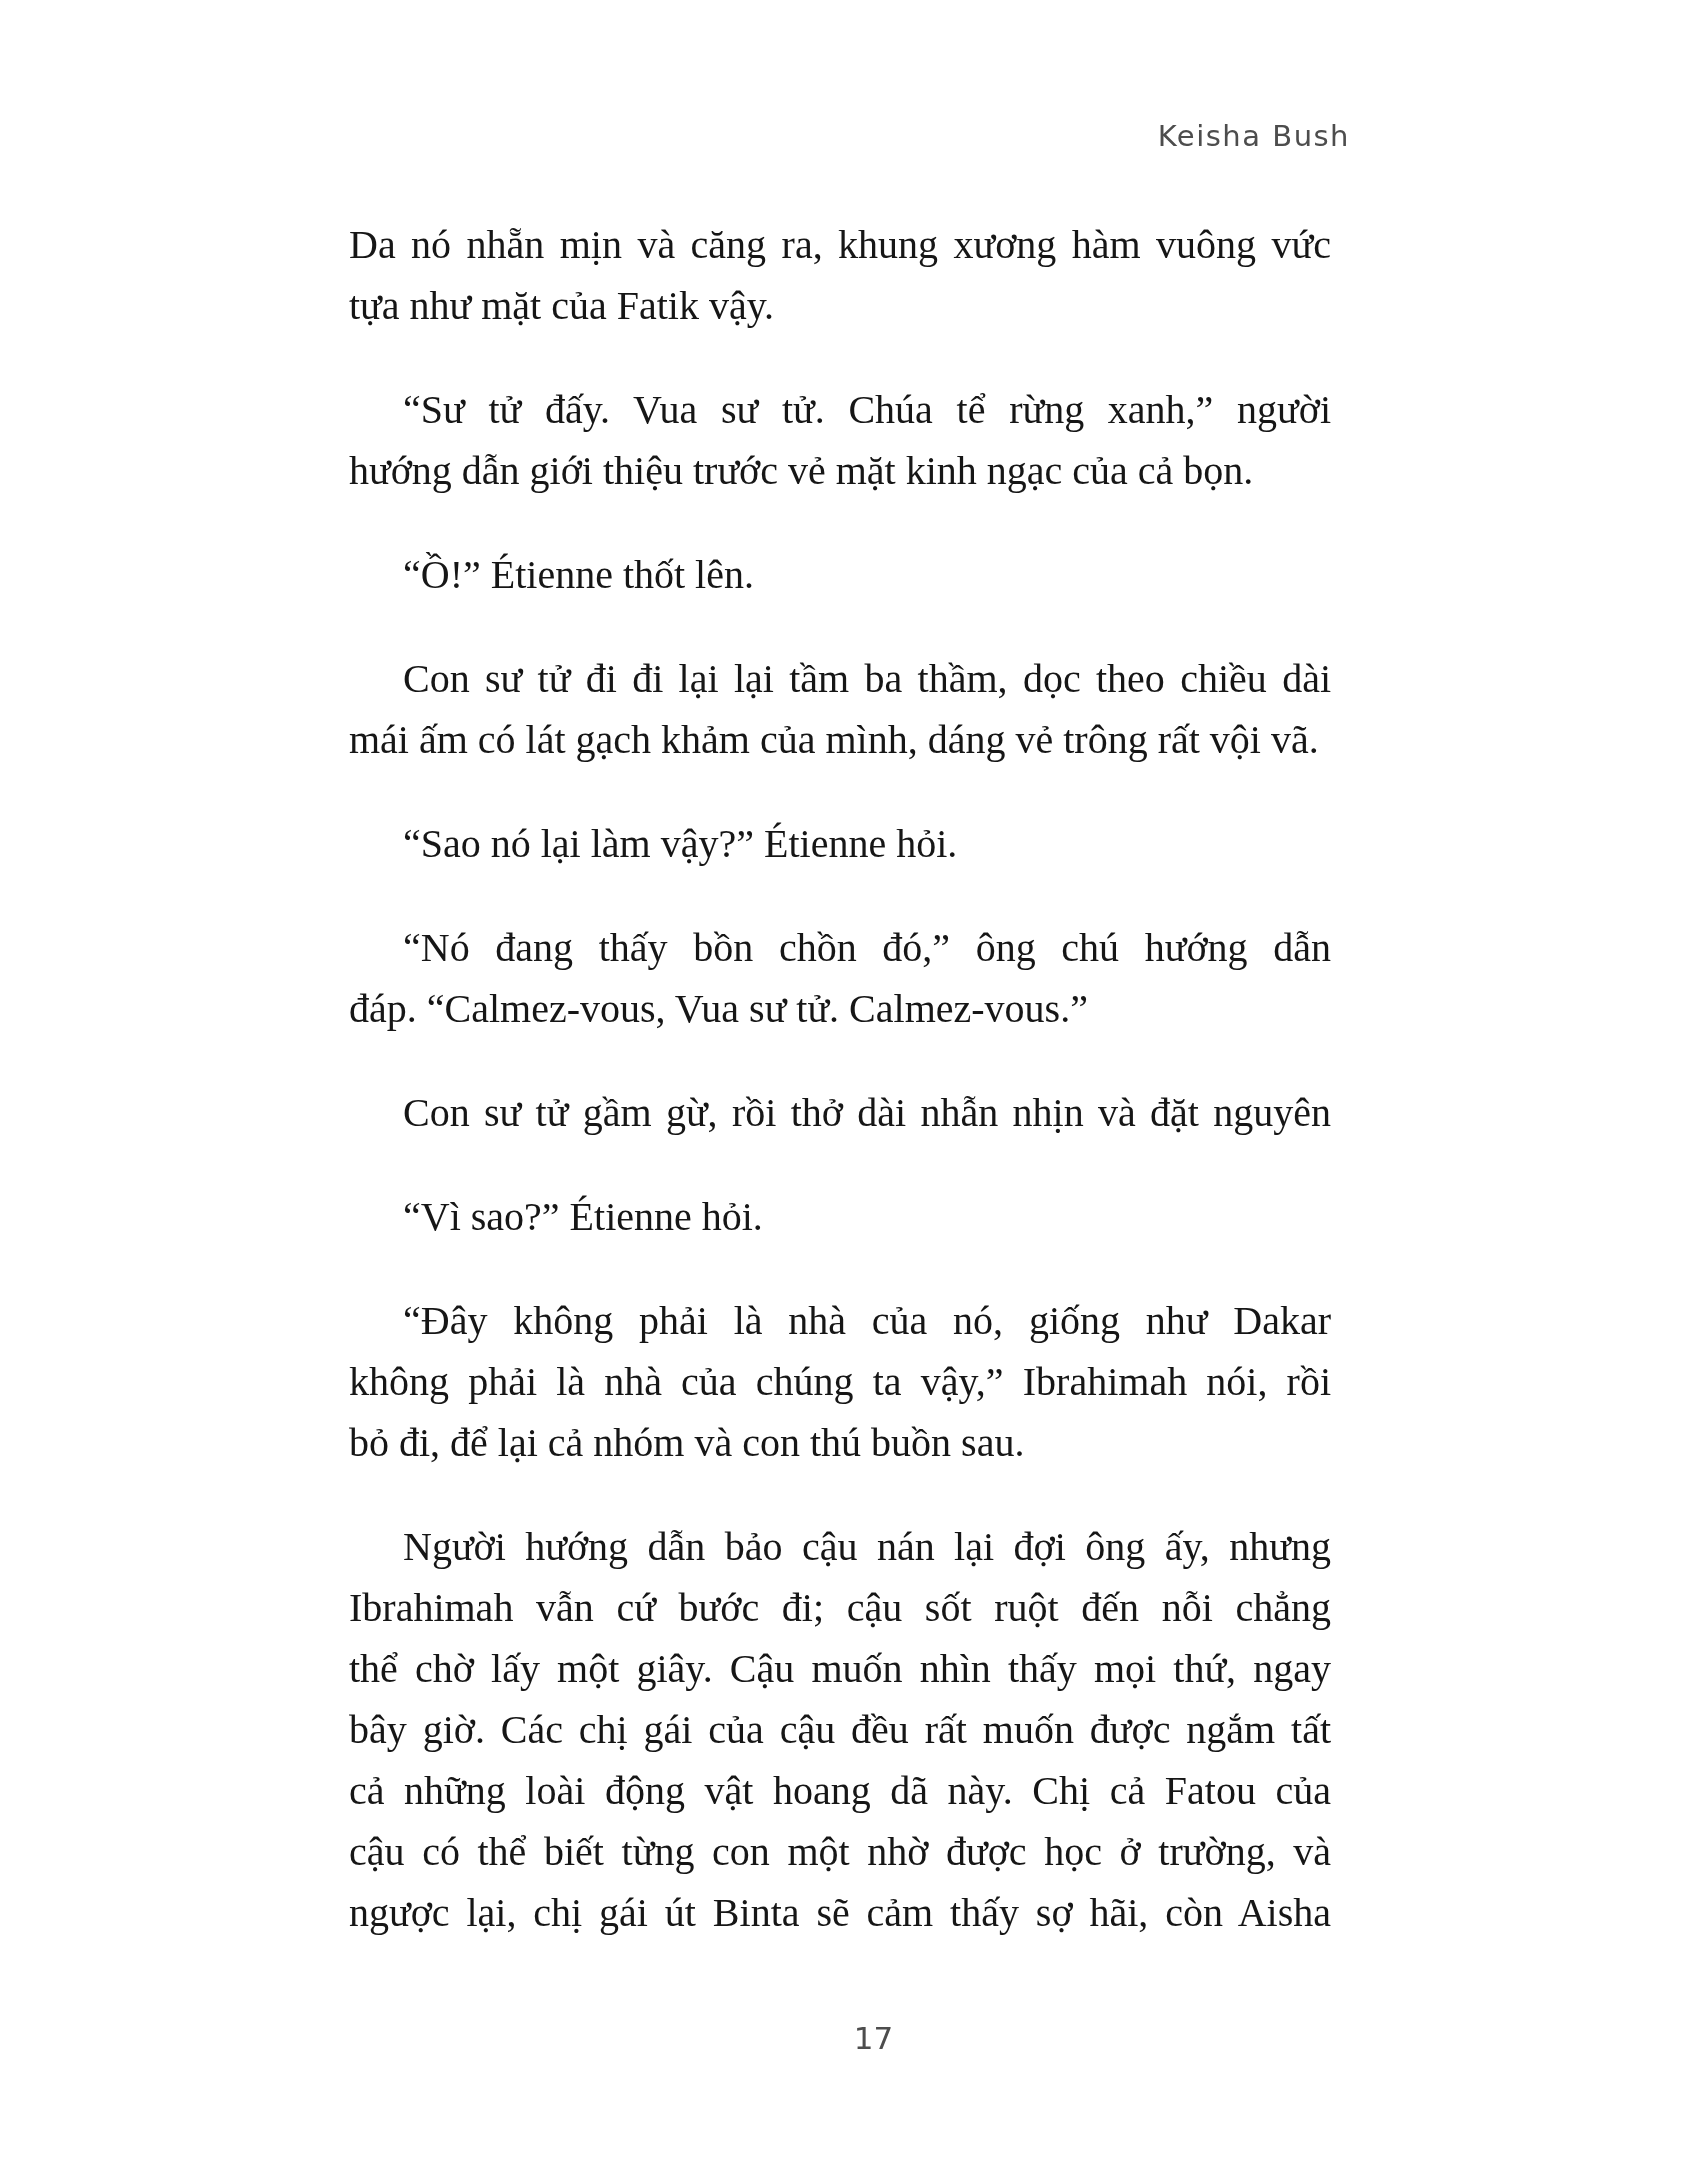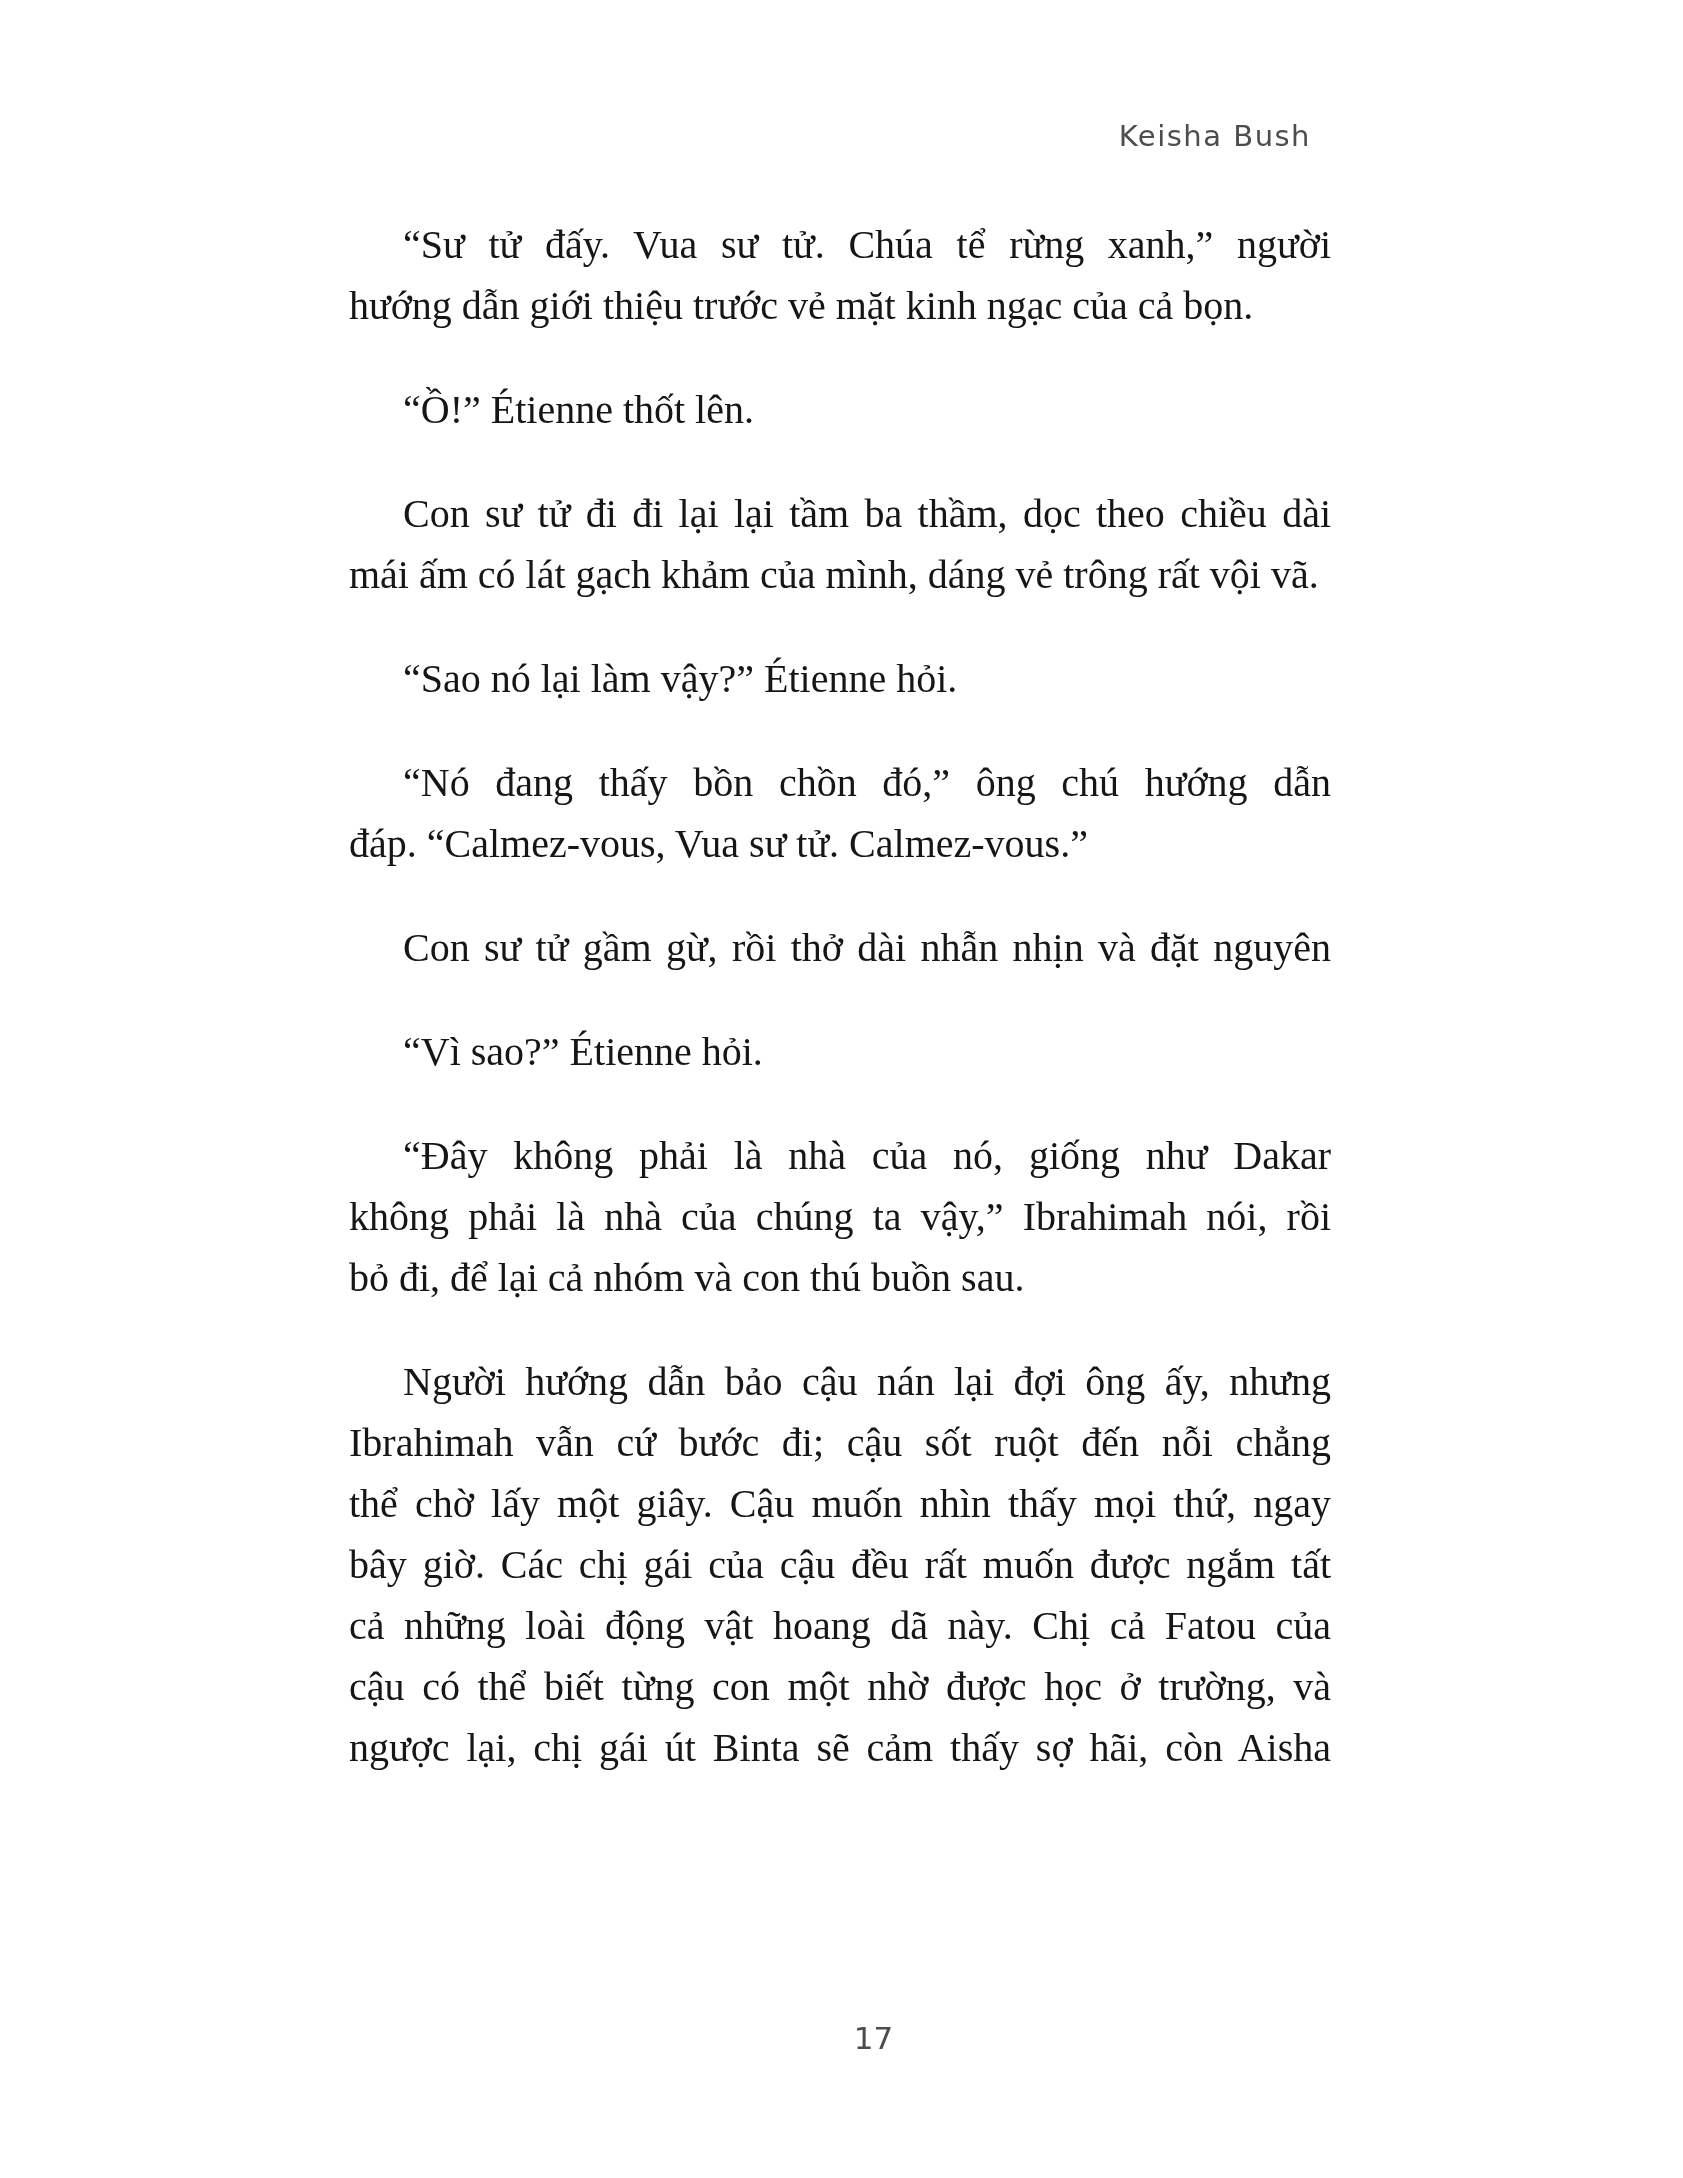--- a/index.html
+++ b/index.html
@@ -9,21 +9,21 @@
   body {
     width: 1683px;
     height: 2178px;
     position: relative;
     background: #ffffff;
     overflow: hidden;
   }
   .running-header {
     position: absolute;
     top: 119px;
-    left: 329px;
+    left: 368px;
     width: 982px;
     text-align: right;
     font-family: "DejaVu Sans", "Liberation Sans", sans-serif;
     font-size: 29px;
     line-height: 34px;
     letter-spacing: 1.5px;
     color: #4d4d4d;
   }
   .body-text {
     position: absolute;
@@ -58,20 +58,24 @@
     padding-left: 32px;
   }
 </style>
 </head>
 <body>
 
 <div class="running-header">Keisha Bush</div>
 
 <div class="body-text">
     <div class="para">
+      <div class="text-line">Da nó nhẵn mịn và căng ra, khung xương hàm vuông vức</div>
+      <div class="text-line final">tựa như mặt của Fatik vậy.</div>
+    </div>
+    <div class="para">
       <div class="text-line indent">“Sư tử đấy. Vua sư tử. Chúa tể rừng xanh,” người</div>
       <div class="text-line final">hướng dẫn giới thiệu trước vẻ mặt kinh ngạc của cả bọn.</div>
     </div>
     <div class="para">
       <div class="text-line indent final">“Ồ!” Étienne thốt lên.</div>
     </div>
     <div class="para">
       <div class="text-line indent">Con sư tử đi đi lại lại tầm ba thầm, dọc theo chiều dài</div>
       <div class="text-line final">mái ấm có lát gạch khảm của mình, dáng vẻ trông rất vội vã.</div>
     </div>

